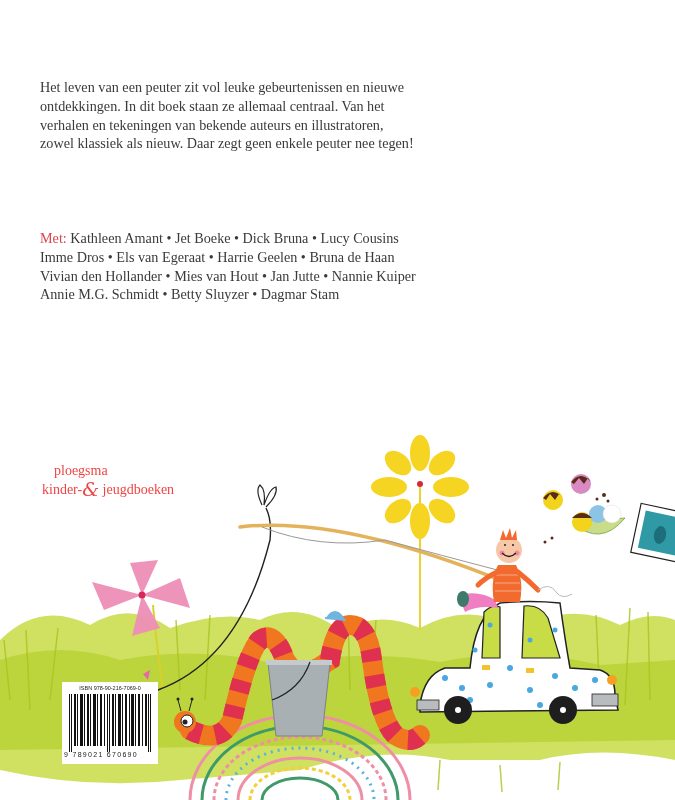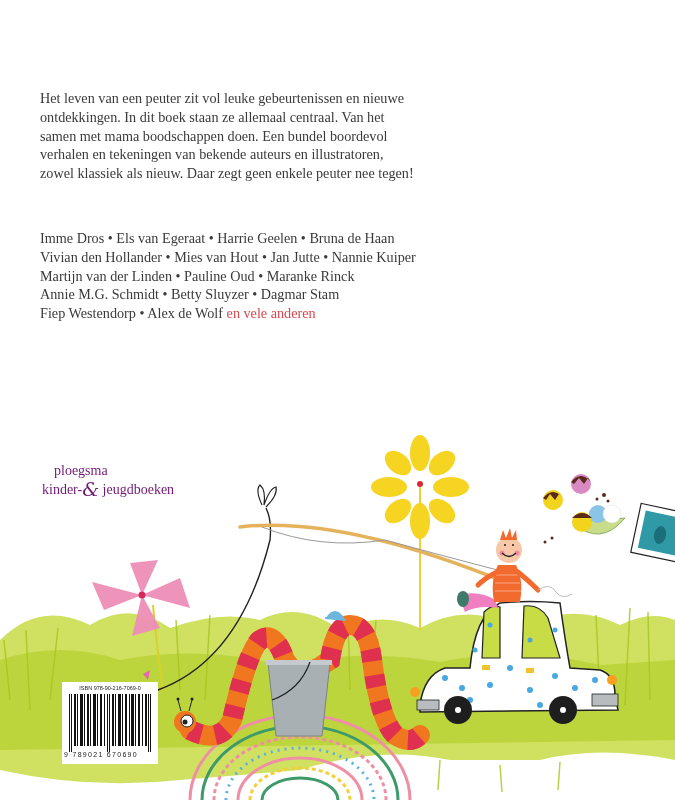--- a/index.html
+++ b/index.html
@@ -3,33 +3,33 @@
   <meta charset="utf-8">
   <style>
     html, body { margin: 0; padding: 0; }
     body {
       width: 675px; height: 800px; overflow: hidden;
       background: #ffffff; position: relative;
       font-family: "Liberation Serif", "DejaVu Serif", serif;
       color: #3a3a3a;
     }
     .blurb {
-      position: absolute; left: 40px; top: 89px; width: 400px;
+      position: absolute; left: 40px; top: 78px; width: 400px;
       font-size: 14.2px; line-height: 18.8px; margin: 0;
     }
     .blurb-line { display: block; white-space: nowrap; }
     .authors {
       position: absolute; left: 40px; top: 229px; width: 400px;
       font-size: 14.2px; line-height: 18.8px; margin: 0;
     }
     .author-line { display: block; white-space: nowrap; }
     .accent { color: #d9464f; }
     .publisher {
       position: absolute; left: 42px; top: 462px;
-      color: #701a75; font-size: 14px; line-height: 17px;
+      color: #ef4444; font-size: 14px; line-height: 17px;
     }
     .publisher .line1 { display: block; padding-left: 12px; }
     .publisher .line2 { display: block; }
     .publisher .amp { font-family: "DejaVu Serif", serif; font-style: italic; font-size: 19px; position: relative; top: 2px; }
     .art { position: absolute; left: 0; top: 420px; width: 675px; height: 380px; }
     .barcode {
       position: absolute; left: 62px; top: 682px; width: 96px; height: 82px;
       background: #ffffff;
     }
     .isbn-top {
@@ -42,31 +42,29 @@
       font-family: "Liberation Sans", sans-serif; font-size: 7px; color: #222;
       letter-spacing: 1.3px; white-space: nowrap;
     }
   </style>
 </head>
 <body>
 
 <div class="blurb">
   <span class="blurb-line">Het leven van een peuter zit vol leuke gebeurtenissen en nieuwe</span>
   <span class="blurb-line">ontdekkingen. In dit boek staan ze allemaal centraal. Van het</span>
-  <span class="blurb-line">samen met mama boodschappen doen. Een bundel boordevol</span>
   <span class="blurb-line">verhalen en tekeningen van bekende auteurs en illustratoren,</span>
   <span class="blurb-line">zowel klassiek als nieuw. Daar zegt geen enkele peuter nee tegen!</span>
 </div>
 
 <div class="authors">
+  <span class="author-line"><span class="accent">Met:</span> <span>Kathleen Amant • Jet Boeke • Dick Bruna • Lucy Cousins</span></span>
   <span class="author-line">Imme Dros • Els van Egeraat • Harrie Geelen • Bruna de Haan</span>
   <span class="author-line">Vivian den Hollander • Mies van Hout • Jan Jutte • Nannie Kuiper</span>
-  <span class="author-line">Martijn van der Linden • Pauline Oud • Maranke Rinck</span>
   <span class="author-line">Annie M.G. Schmidt • Betty Sluyzer • Dagmar Stam</span>
-  <span class="author-line"><span>Fiep Westendorp • Alex de Wolf</span> <span class="accent">en vele anderen</span></span>
 </div>
 
 <svg class="art" viewBox="0 420 675 380" width="675" height="380">
 
   <g>
     <path d="M0 640 Q40 600 90 625 Q130 600 170 628 Q220 610 260 620 Q300 600 340 630 Q380 610 420 628 Q470 600 520 630 Q570 600 620 625 Q650 610 675 620 L675 760 Q600 745 540 760 L450 760 Q380 745 300 770 L180 780 Q90 790 0 770 Z" fill="#c8dc45" opacity="0.85"></path>
     <path d="M0 660 Q60 640 120 660 Q200 645 280 665 Q360 648 440 662 Q520 645 600 665 L675 660 L675 740 L0 750 Z" fill="#b5d02e" opacity="0.7"></path>
     <g stroke="#a7c51f" stroke-width="1.5" opacity="0.8">
       <line x1="10" y1="700" x2="4" y2="640"></line>
         <line x1="30" y1="710" x2="26" y2="630"></line>

